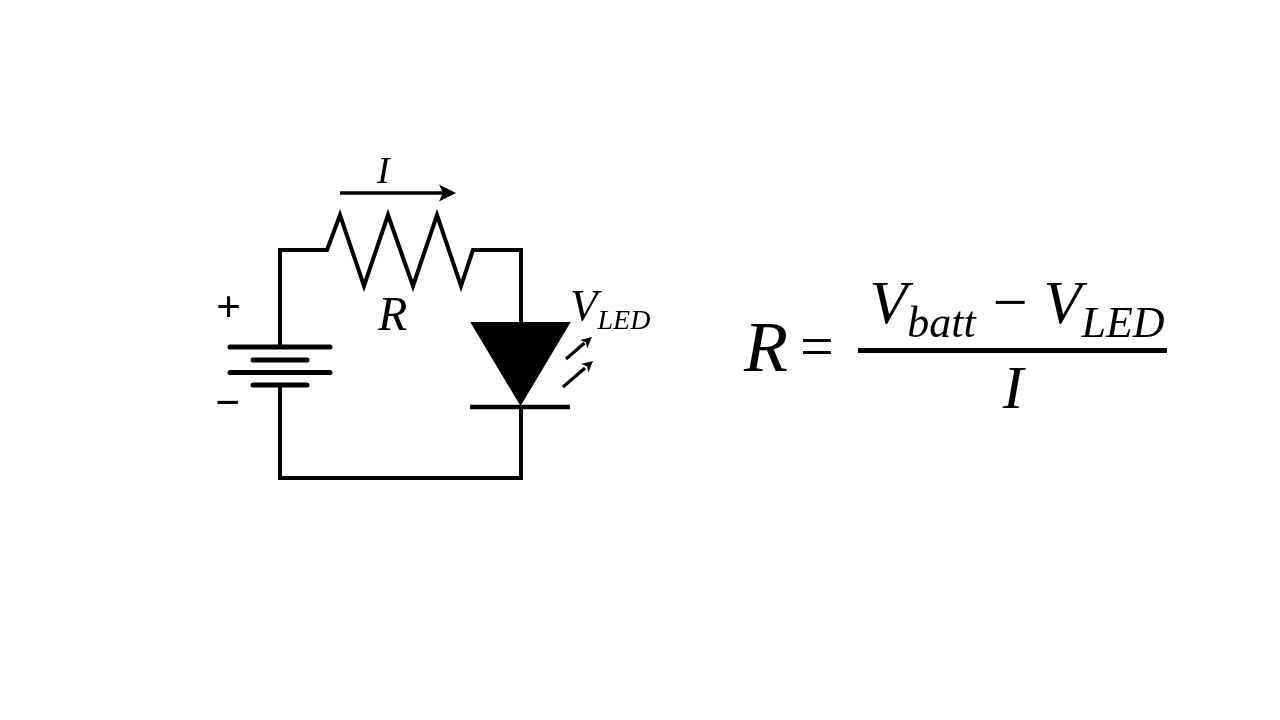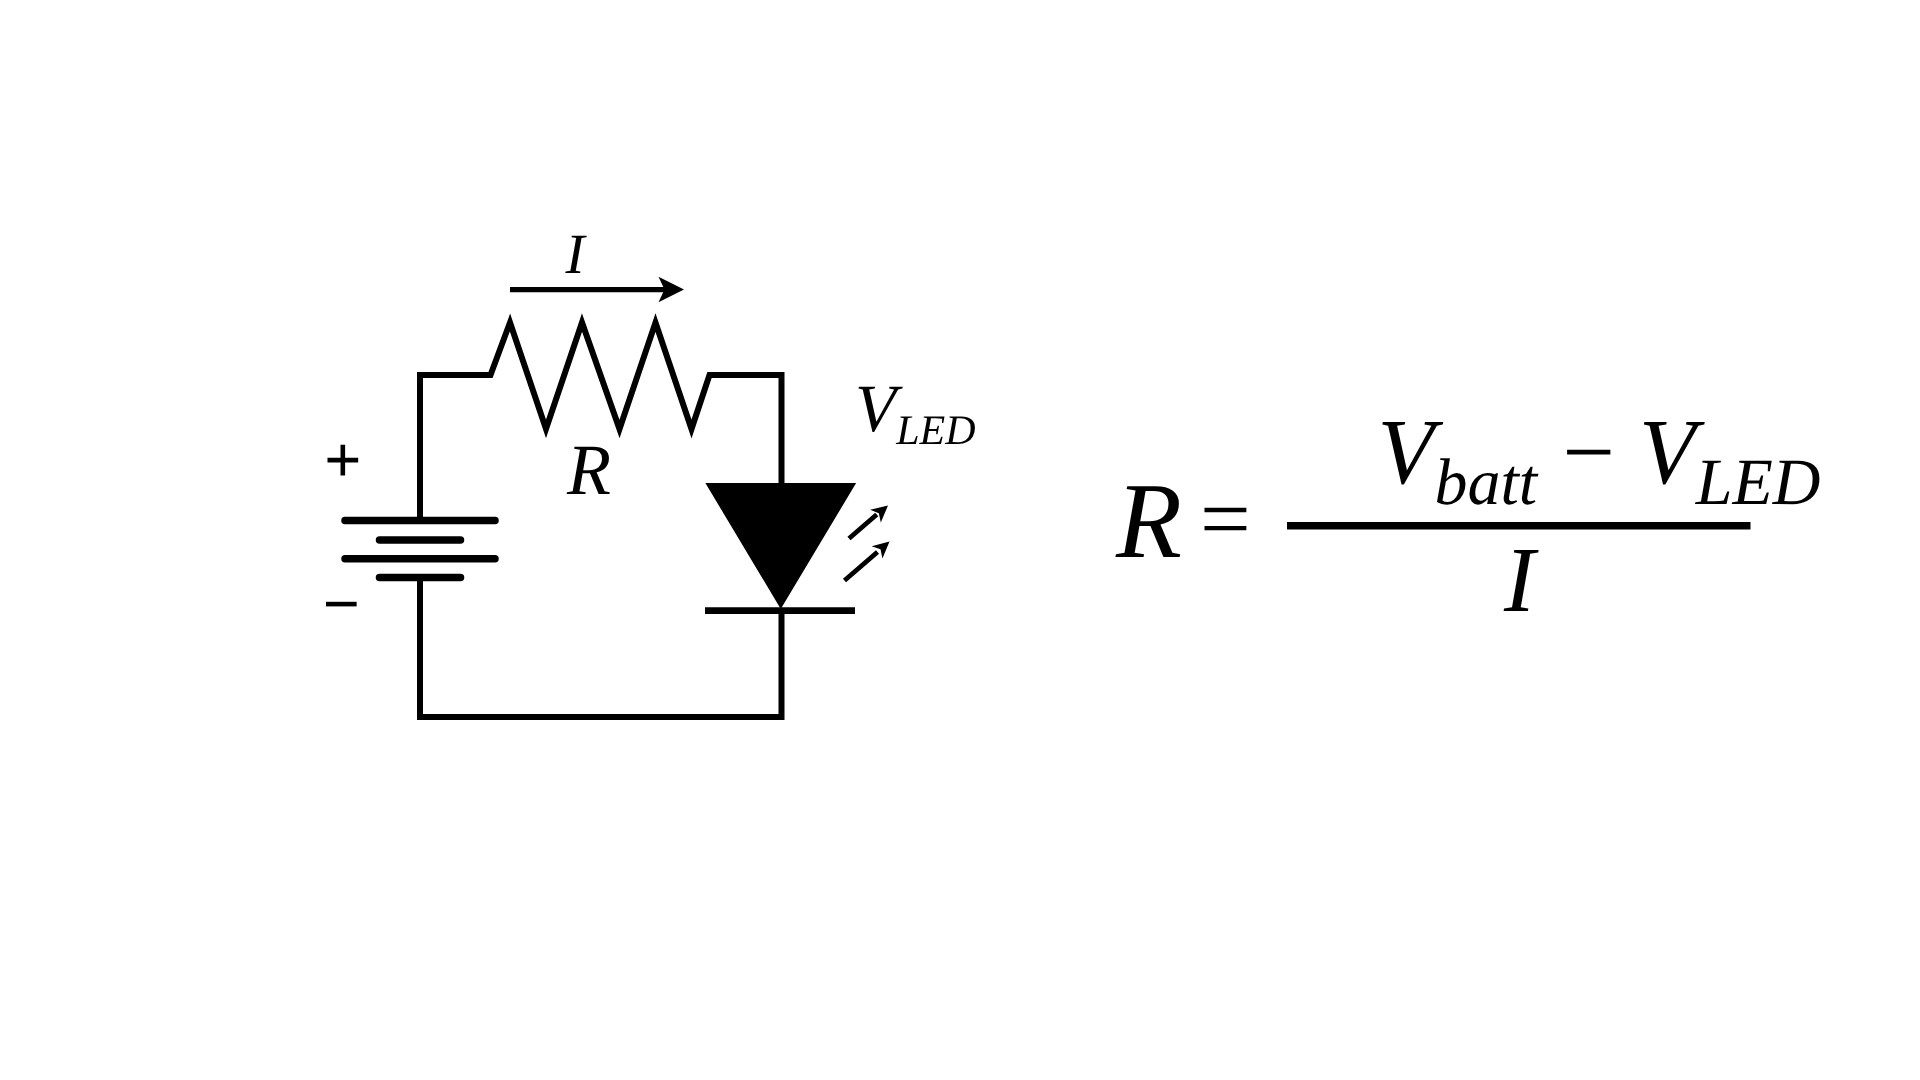--- a/index.html
+++ b/index.html
@@ -15,26 +15,26 @@
     white-space:nowrap;
   }
   .sub { font-style:italic; }
   
   .lbl-vbatt { left:128px; top:341px; font-size:44px; }
   .lbl-vbatt .sub { font-size:30px; vertical-align:-12px; }
   .lbl-plus  { left:216px; top:285px; font-size:44px; font-style:normal; font-weight:bold; }
   .lbl-minus { left:215px; top:381px; font-size:44px; font-style:normal; font-weight:bold; }
   .lbl-i     { left:377px; top:151px; font-size:38px; }
   .lbl-r     { left:378px; top:290px; font-size:48px; }
-  .lbl-vled  { left:570px; top:250px; font-size:45px; }
+  .lbl-vled  { left:570px; top:283px; font-size:45px; }
   .lbl-vled .sub { font-size:28px; vertical-align:-9px; }
   
   .f-r      { left:744px; top:311px; font-size:72px; }
   .f-eq     { left:800px; top:316px; font-size:60px; font-style:normal; }
-  .f-num    { left:1066px; top:271px; font-size:62px; transform:translateX(-50%);text-align:right; }
+  .f-num    { left:1017px; top:271px; font-size:62px; transform:translateX(-50%);text-align:right; }
   .f-num .sub { font-size:44px; vertical-align:-14px; }
   .f-num .op  { margin:0 13px; }
   .f-bar    { position:absolute; left:858px; top:348px; width:309px; height:5px; background:#000; }
   .f-den    { left:1013px; top:356px; font-size:62px; transform:translateX(-50%); }
 </style>
 </head>
 <body>
 
 <div class="canvas">
 

